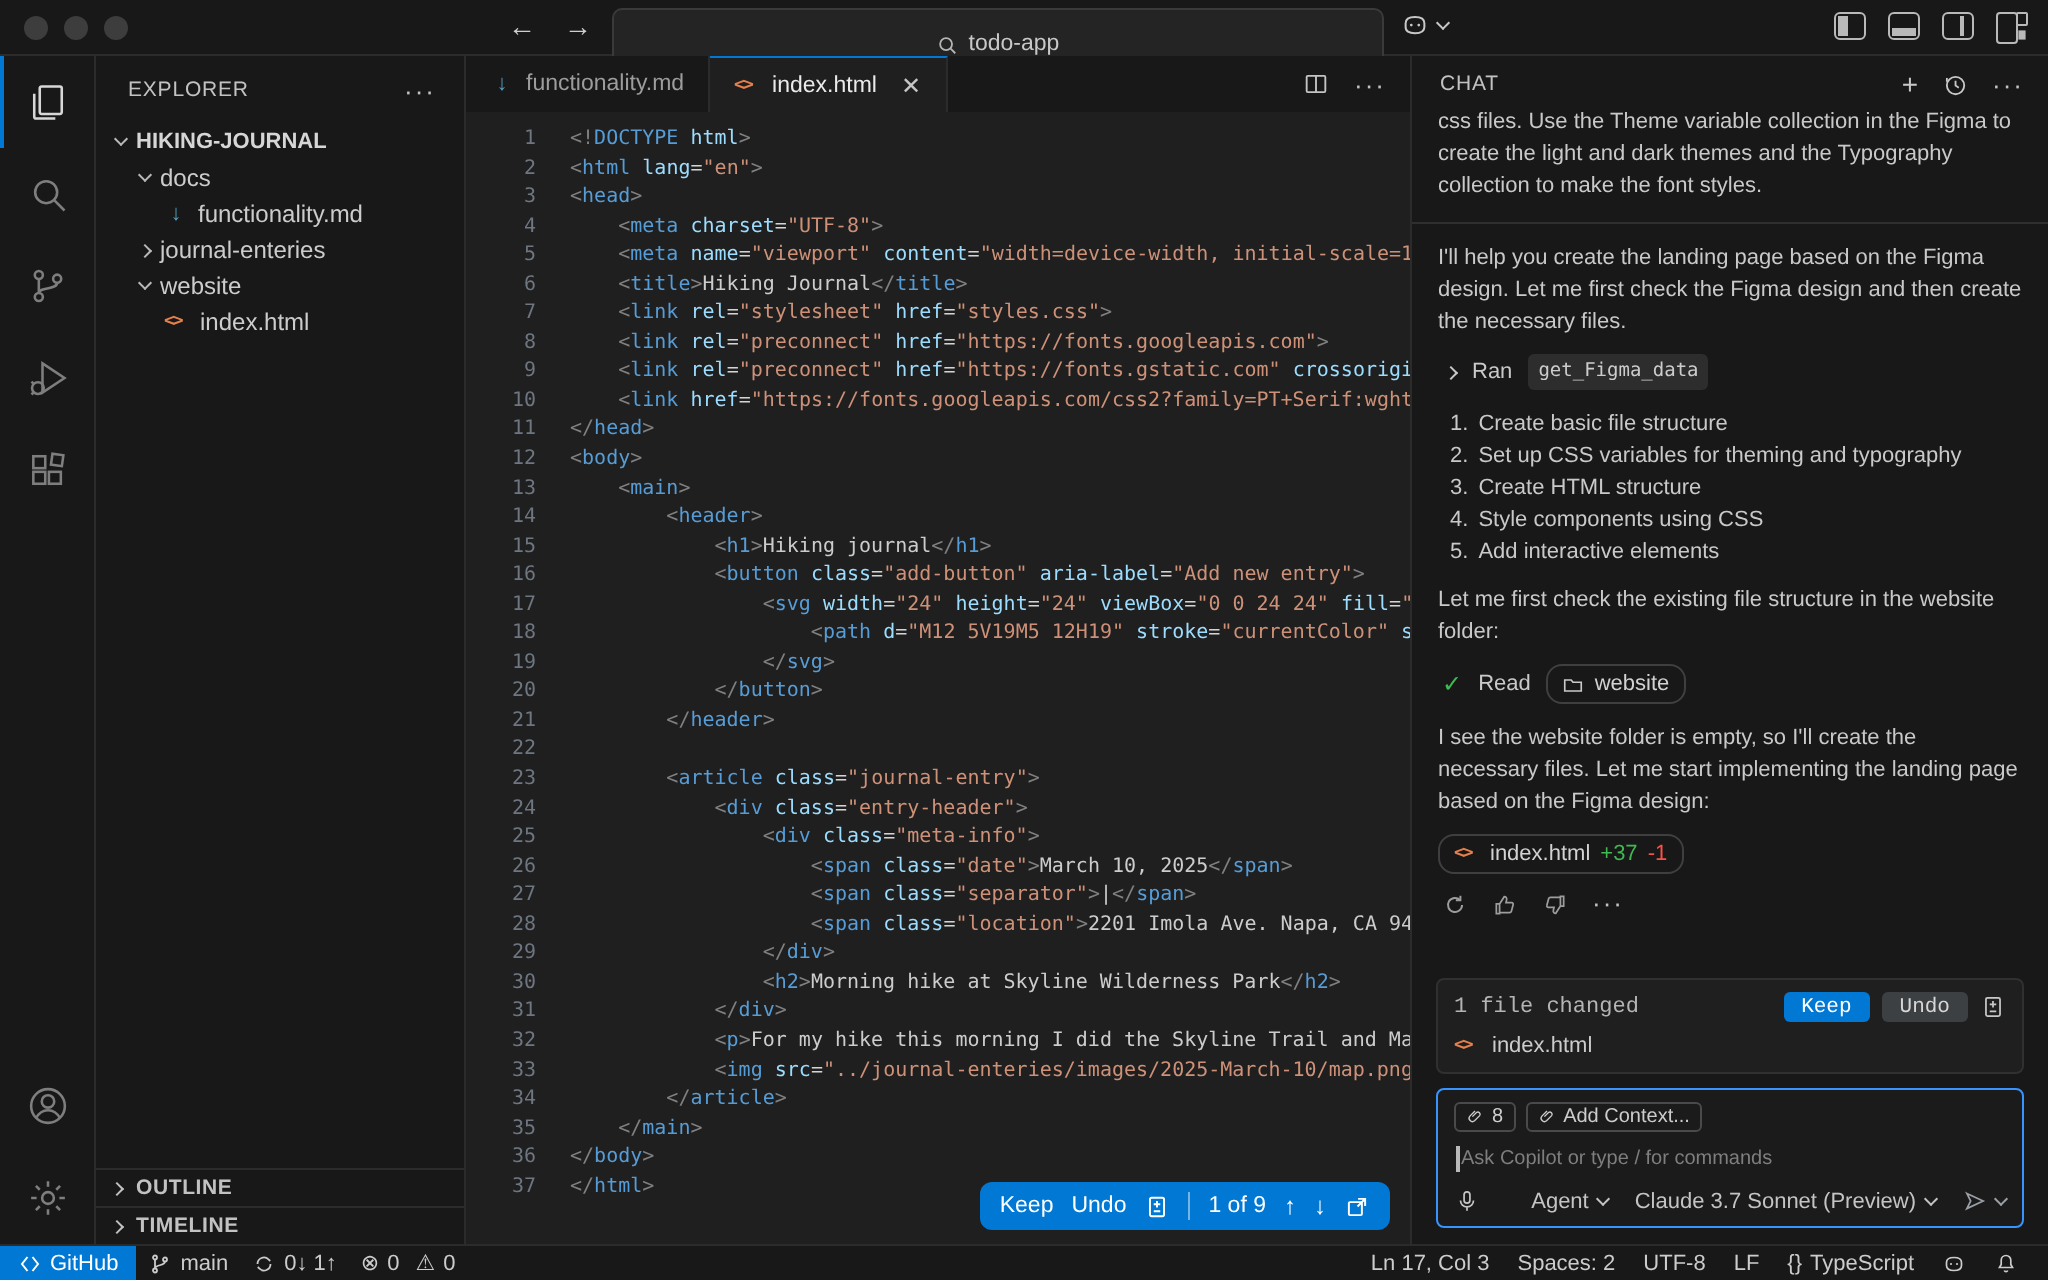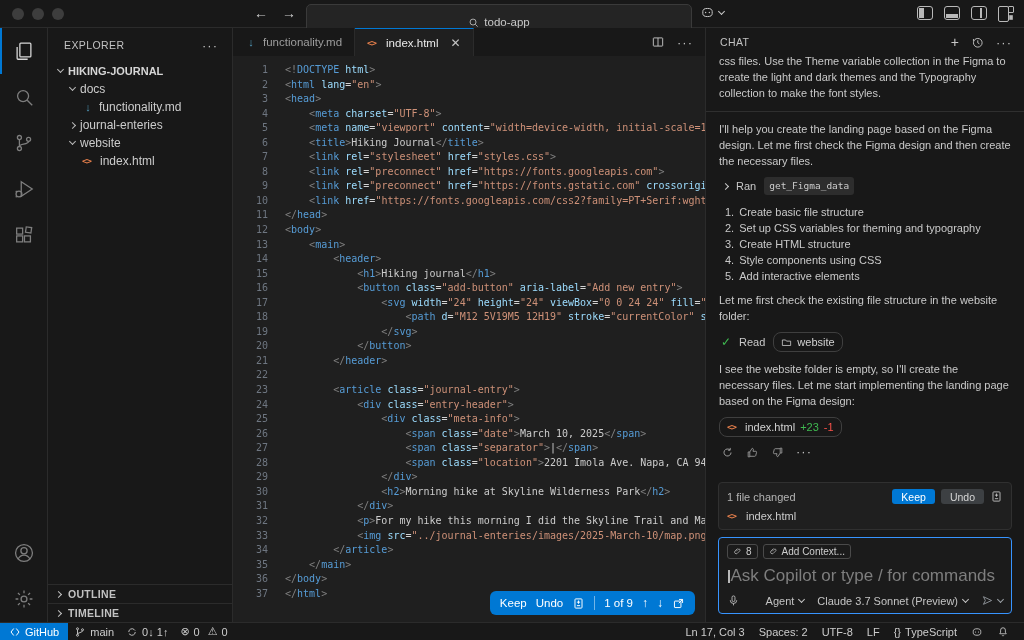--- a/index.html
+++ b/index.html
@@ -102,32 +102,32 @@
   .chip{display:inline-flex;align-items:center;gap:5px;border:1px solid #3f3f3f;border-radius:8px;
     padding:1px 7px;color:#d2d2d2;}
   .chip svg{width:11px;height:11px;}
   .filechip-row{margin:0 0 7px 0;}
   .add{color:#3fb950;}.del{color:#f85149;}
   .actions{display:flex;align-items:center;gap:12px;color:#9d9d9d;margin:2px 0 8px 2px;}
   .actions svg{width:13px;height:13px;}
 
   .chat-bottom{flex:0 0 auto;padding:0 12px 8px;}
   .changed-card{background:#1f1f1f;border:1px solid #303030;border-radius:4px;padding:6px 8px 7px;margin-bottom:7px;}
-  .cc-row1{display:flex;align-items:center;gap:6px;}
+  .cc-row1{display:flex;align-items:center;gap:6px;font-family:Liberation Mono, monospace;}
   .cc-summary{color:#b4b4b4;flex:1;}
   .btn{border-radius:3px;font-size:10.5px;padding:1.5px 9px;}
   .btn-keep{background:#0078d4;color:#fff;}
   .btn-undo{background:#3d4043;color:#d6d6d6;}
   .cc-row2{display:flex;align-items:center;gap:6px;margin-top:6px;}
   .inputbox{border:1px solid #3794ff;border-radius:4px;background:#1b1b1b;padding:6px 8px 6px;}
   .chips-row{display:flex;gap:5px;margin-bottom:7px;}
   .ctx-chip{display:inline-flex;align-items:center;gap:4px;border:1px solid #4a4a4a;border-radius:3px;
     padding:1px 5px;font-size:10px;color:#cdcdcd;}
   .ctx-chip svg{width:9px;height:11px;}
-  .ph-row{display:flex;align-items:center;margin:0 0 8px 1px;color:#7e7e7e;font-size:17px;}
+  .ph-row{display:flex;align-items:center;margin:0 0 8px 1px;color:#7e7e7e;font-size:10px;}
   .caret{width:1.5px;height:13px;background:#b9b9b9;display:inline-block;margin-right:1px;}
   .in-bottom{display:flex;align-items:center;color:#c4c4c4;}
   .in-bottom svg{width:13px;height:13px;}
   .in-right{margin-left:auto;display:flex;align-items:center;gap:13px;}
   .dd{display:flex;align-items:center;gap:5px;font-size:11px;color:#c4c4c4;}
   .send-group{display:flex;align-items:center;gap:4px;color:#9aa0a6;}
 
   
   .statusbar{position:absolute;left:0;right:0;bottom:0;height:18px;background:#181818;
     border-top:1px solid #2b2b2b;display:flex;align-items:center;font-size:11px;color:#cccccc;}
@@ -369,21 +369,21 @@
           <span>website</span>
         </span>
       </div>
 
       <div class="para">I see the website folder is empty, so I'll create the necessary files. Let me start implementing the landing page based on the Figma design:</div>
 
       <div class="filechip-row">
         <span class="chip">
           <span class="html-icon">&lt;&gt;</span>
           <span>index.html</span>
-          <span class="add">+23</span>
+          <span class="add">+37</span>
           <span class="del">-1</span>
         </span>
       </div>
 
       <div class="actions">
         <svg viewBox="0 0 24 24" fill="none" stroke="currentColor" stroke-width="1.8">
             <path d="M18.5 12a6.5 6.5 0 1 1-1.8-4.5"></path>
             <path d="M17 3.5v4.2h-4.2"></path>
           </svg>
         <svg viewBox="0 0 24 24" fill="none" stroke="currentColor" stroke-width="1.6">

